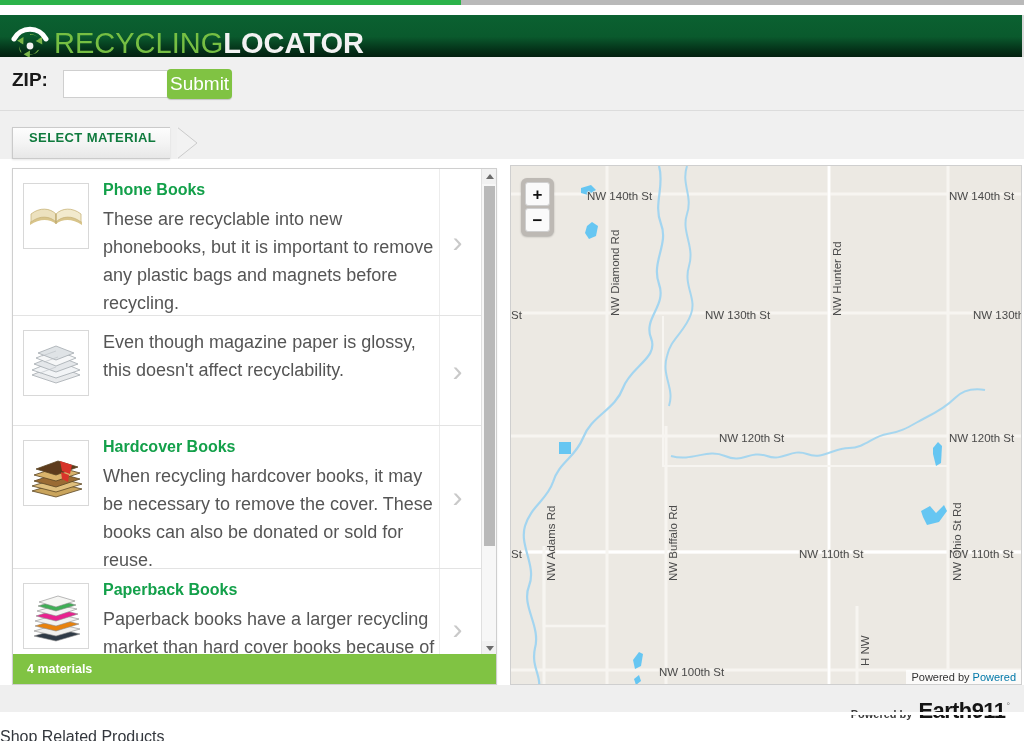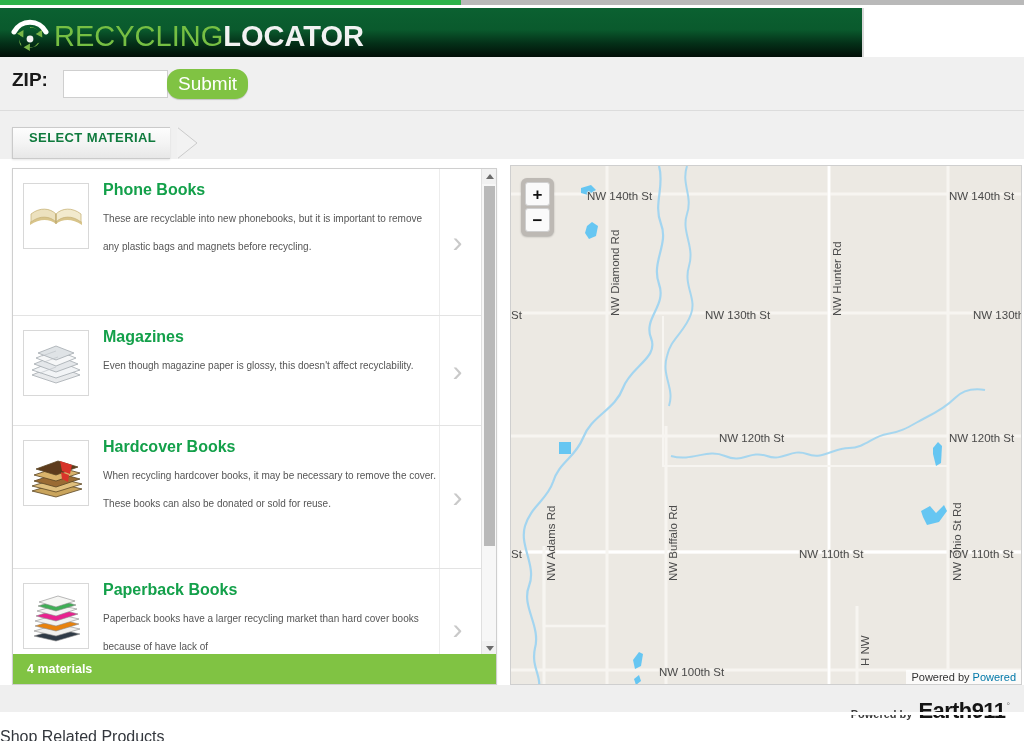--- a/index.html
+++ b/index.html
@@ -19,21 +19,21 @@
     z-index:40;
   }
   .top-strip-rest {
     position:absolute; top:0; left:461px; width:563px; height:5px;
     background:#b9b9b9;
     z-index:39;
   }
 
   
   .header {
-    position:absolute; top:8px; left:0; width:864px; height:57px;
+    position:absolute; top:15px; left:0; width:1024px; height:57px;
     background: linear-gradient(to bottom, #0b6131 0%, #0a5a2d 38%, #043018 62%, #020c06 88%, #000 100%);
     overflow:hidden;
     border-right:2px solid #d9d9d9;
   }
   .logo-wrap {
     position:absolute; left:6px; top:4px;
     width:48px; height:48px;
   }
   .brand {
     position:absolute; left:54px; top:8px;
@@ -67,23 +67,23 @@
     position:absolute; left:63px; top:70px;
     width:105px; height:28px;
     border:1px solid #cfcfcf;
     background:#fff;
     font-size:14px;
     padding:2px 4px;
     font-family:"Liberation Sans", sans-serif;
   }
   .submit-btn {
     position:absolute; left:167px; top:69px;
-    height:30px; padding:0 11px;
+    height:30px; padding:0 3px;
     background:#80c343;
-    border:none; border-radius:13px;
+    border:none; border-radius:4px;
     color:#ffffff; font-size:19px;
     font-family:"Liberation Sans", sans-serif;
     cursor:pointer;
     line-height:30px;
     box-shadow:0 1px 1px rgba(0,0,0,0.18);
   }
 
   
   .tabrow {
     position:absolute; top:111px; left:0; width:1024px; height:48px;
@@ -153,21 +153,21 @@
     min-width:0;
   }
   .mat-title {
     color:#13a04a;
     font-size:16px; font-weight:bold;
     margin:0 0 6px 0;
     font-family:"Liberation Sans", sans-serif;
   }
   .mat-desc {
     color:#555555;
-    font-size:10px;
+    font-size:18px;
     line-height:28px;
     font-family:"Liberation Sans", sans-serif;
   }
   .mat-chev {
     position:absolute; right:8px; top:0; bottom:0;
     width:36px;
     display:flex; align-items:center; justify-content:center;
     border-left:1px solid #ececec;
     color:#c9c9c9;
     font-size:30px; font-weight:300;
@@ -370,21 +370,20 @@
               <path d="M14 22 L32 15 L50 22 L32 29 Z" fill="#dfe3e6"></path>
             </g>
             <g stroke="#b9bec3" stroke-width="0.6">
               <path d="M18 25 L32 20"></path>
                 <path d="M20 31 L34 26"></path>
                 <path d="M16 42 L32 36"></path>
             </g>
           </svg>
         </div>
         <div class="mat-body">
-          <div class="mat-title">Magazines</div>
           <div class="mat-desc">Even though magazine paper is glossy, this doesn't affect recyclability.</div>
         </div>
         <div class="mat-chev">›</div>
       </div>
 
       <div class="mat-item" style="height:143px;">
         <div class="mat-thumb">
           <svg width="64" height="64" viewBox="0 0 64 64">
             <rect width="64" height="64" fill="#ffffff"></rect>
             <g stroke="#5a4523" stroke-width="0.8">

